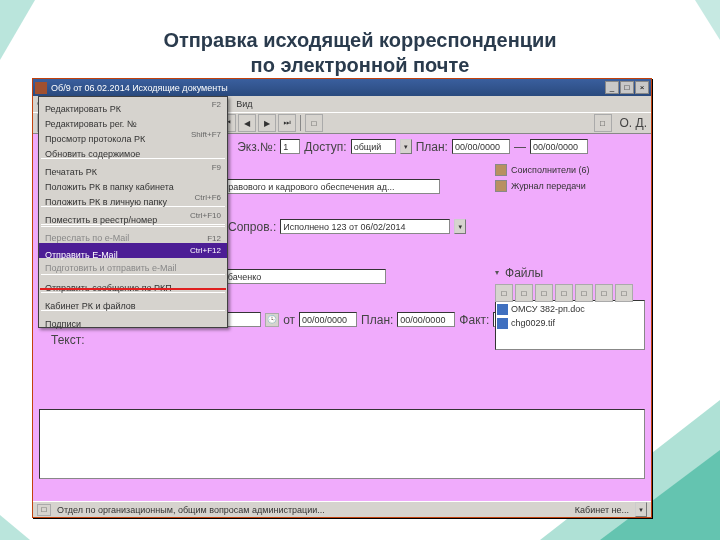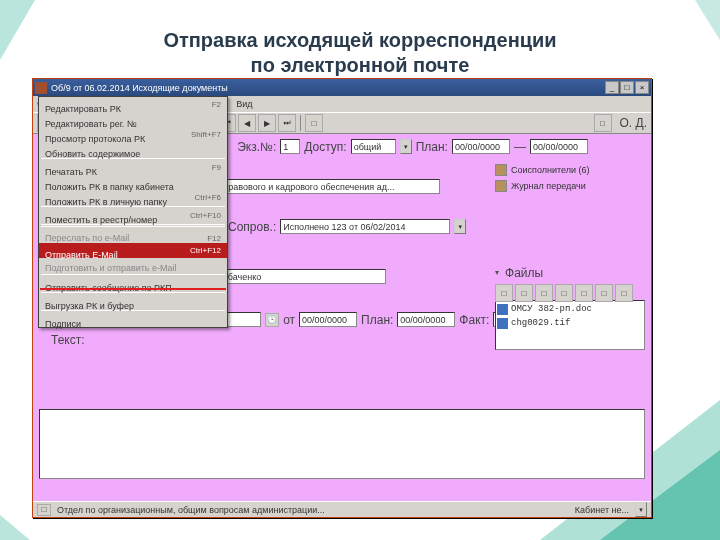--- a/index.html
+++ b/index.html
@@ -33,34 +33,34 @@
   .inp { height: 15px; background: #fff; border: 1px inset #888; padding: 0 2px; font-size: 9px; display: flex; align-items: center; }
   .dd { width: 12px; height: 15px; background: #d6d3ce; border: 1px outset #ccc; text-align: center; font-size: 7px; line-height: 13px; }
   .chevron { font-size: 8px; color: #555; margin-right: 2px; }
 
   .right-col { position: absolute; right: 6px; top: 30px; width: 150px; }
   .right-item { display: flex; align-items: center; gap: 4px; margin-bottom: 4px; font-size: 9px; }
   .ricon { width: 12px; height: 12px; background: #b89060; border: 1px solid #888; }
 
   .filepanel { position: absolute; right: 6px; top: 130px; width: 150px; }
   .filepanel .fp-tb { height: 16px; display: flex; gap: 2px; }
-  .filepanel .fp-list { height: 50px; background: #fff; border: 1px inset #888; padding: 1px; font-family: Liberation Mono, monospace; }
+  .filepanel .fp-list { height: 50px; background: #fff; border: 1px inset #888; padding: 1px; }
   .frow { display: flex; align-items: center; gap: 3px; font-size: 9px; height: 14px; }
   .fico { width: 11px; height: 11px; background: #4070c0; }
 
   .statusbar { position: absolute; bottom: 0; left: 0; right: 0; height: 16px; background: #d6d3ce; border-top: 1px solid #fff; display: flex; align-items: center; padding: 0 4px; font-size: 9px; gap: 6px; }
 
   
   .menu { position: absolute; left: 38px; top: 96px; width: 190px; background: #d6d3ce; border: 1px solid #404040; box-shadow: 2px 2px 3px rgba(0,0,0,0.4); z-index: 10; font-size: 9px; }
   .menu .mi { display: flex; align-items: center; height: 15px; padding: 0 6px; }
   .menu .mi.disabled { color: #888; align-items: flex-end; }
   .menu .mi .mt { flex: 1; margin-top: 9px; }
   .menu .mi .sc { color: #666; font-size: 8px; }
   .menu .msep { height: 1px; background: #888; margin: 1px 2px; border-bottom: 1px solid #fff; }
-  .menu .mi.hl { background: #b91c1c; color: #fff; align-items: center; }
+  .menu .mi.hl { background: #4c1d95; color: #fff; align-items: center; }
   .menu .mi.hl .sc { color: #fff; }
   .redline { position: absolute; left: 40px; top: 288px; width: 186px; height: 2px; background: #e02020; z-index: 11; }
 
   .bigbox { position: absolute; left: 6px; right: 6px; height: 70px; background: #fff; border: 1px inset #888; }
 </style>
 </head>
 <body>
 
 <div class="deco-tri tri-tl"></div>
 <div class="deco-tri tri-tr"></div>
@@ -280,21 +280,21 @@
       <span class="mt">Подготовить и отправить e-Mail</span>
       <span class="sc"></span>
     </div>
     <div class="msep"></div>
     <div class="mi">
       <span class="mt">Отправить сообщение по РКП</span>
       <span class="sc"></span>
     </div>
     <div class="msep"></div>
     <div class="mi">
-      <span class="mt">Выгрузка РК и буфер</span>
+      <span class="mt">Кабинет РК и файлов</span>
       <span class="sc"></span>
     </div>
     <div class="msep"></div>
     <div class="mi">
       <span class="mt">Подписи</span>
       <span class="sc"></span>
     </div>
   </div>
 <div class="redline"></div>
 

